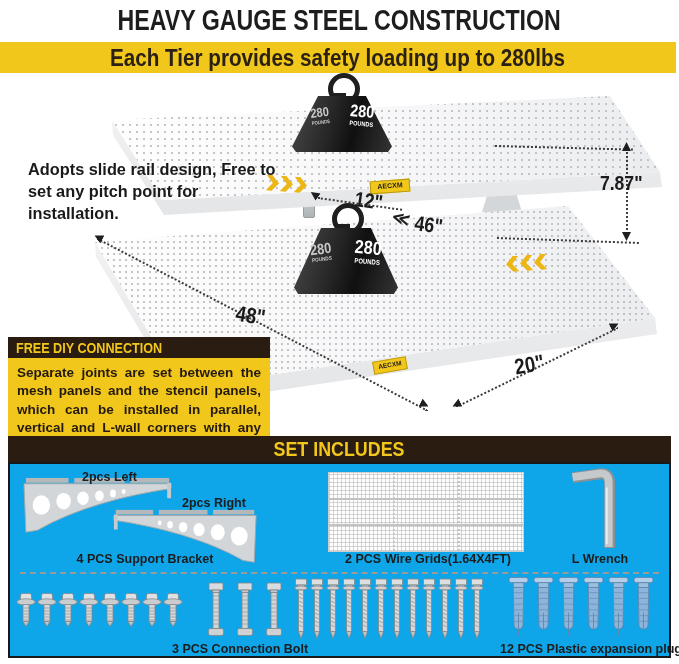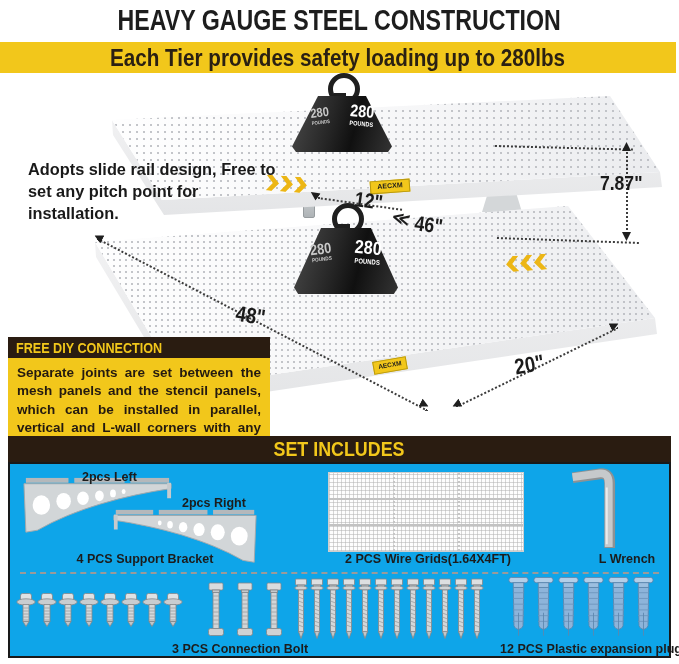--- a/index.html
+++ b/index.html
@@ -245,21 +245,21 @@
       <div class="gh" style="top:25px;"></div>
         <div class="gh" style="top:51px;"></div>
       <div class="gv" style="left:64px;"></div>
         <div class="gv" style="left:129px;"></div>
     </div>
     <div class="plabel" style="left:308px;top:88px;width:220px;">2 PCS Wire Grids(1.64X4FT)</div>
 
     <svg class="abs" style="left:556px;top:2px;" width="62" height="86" viewBox="0 0 62 88">
         <use href="#sym-wrench"></use>
       </svg>
-    <div class="plabel" style="left:577px;top:88px;width:80px;">L Wrench</div>
+    <div class="plabel" style="left:550px;top:88px;width:80px;">L Wrench</div>
 
     <div class="divider"></div>
 
     <div class="hwrow" style="left:6px;top:128px;gap:1px;">
       <svg width="20" height="36" viewBox="0 0 20 36">
           <use href="#sym-rail-screw"></use>
         </svg>
       <svg width="20" height="36" viewBox="0 0 20 36">
           <use href="#sym-rail-screw"></use>
         </svg>

